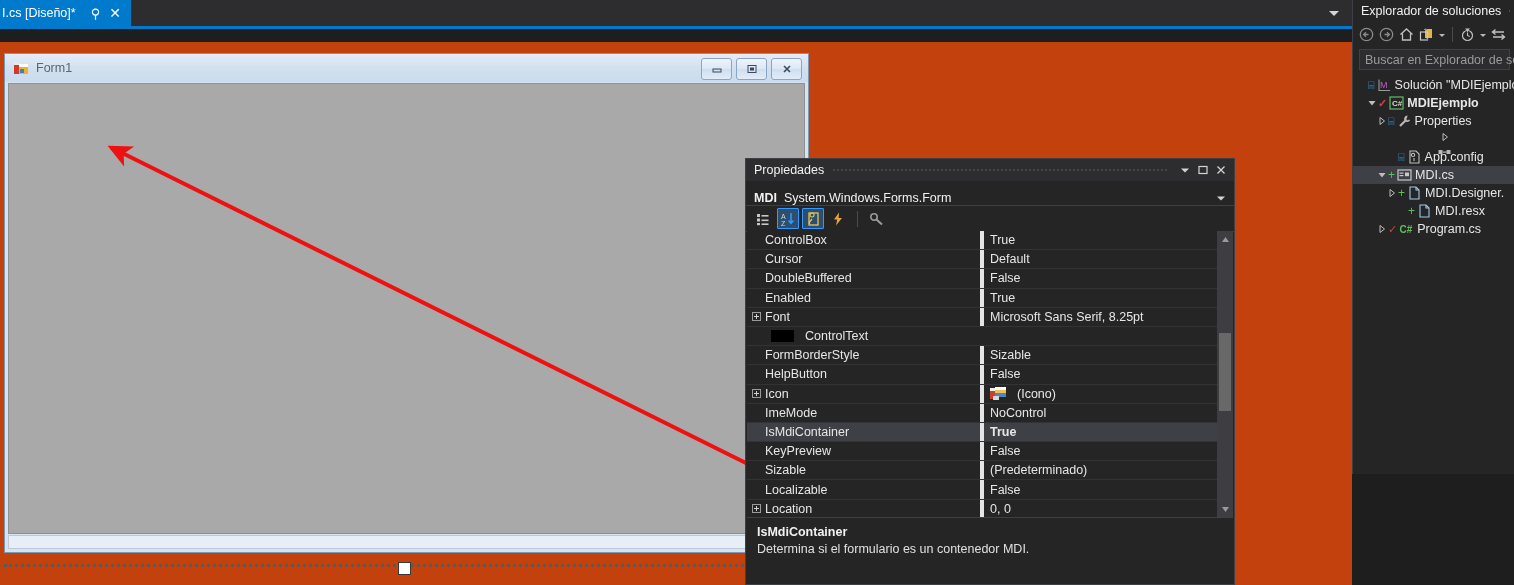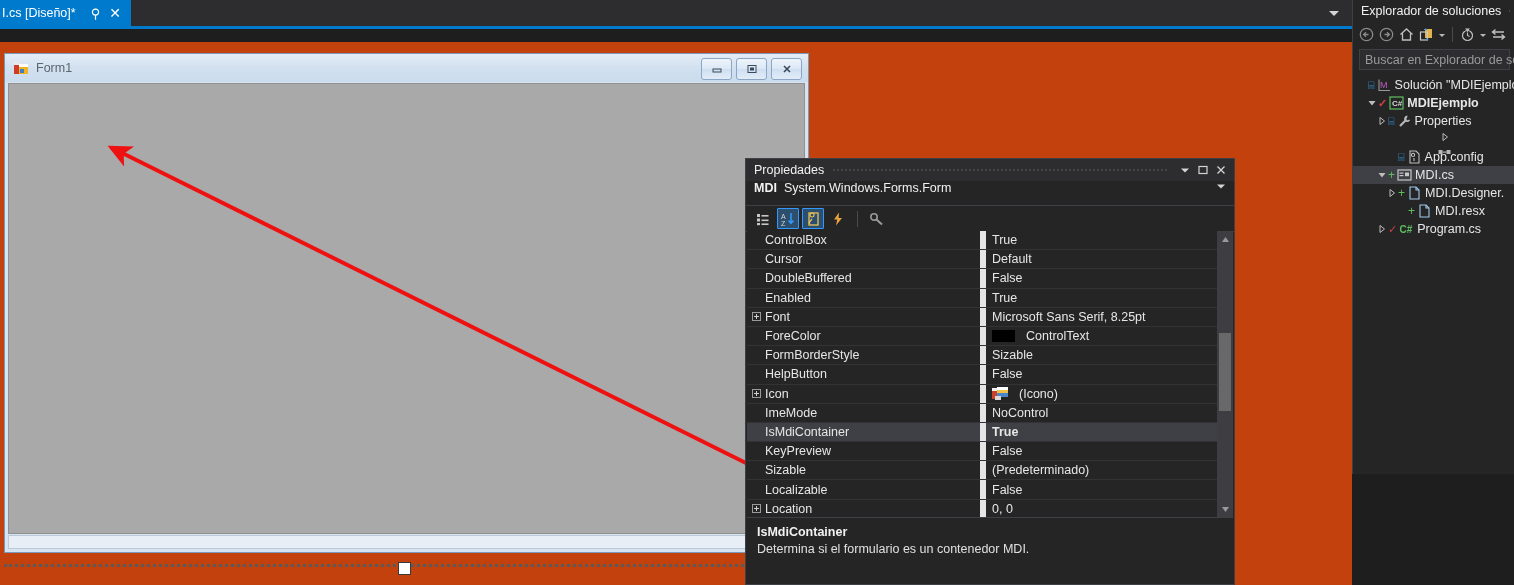--- a/index.html
+++ b/index.html
@@ -128,21 +128,21 @@
     background-size: 4px 4px; background-position: 0 9px;
     background-repeat: repeat-x;
     opacity: .8;
   }
   .pt-btn {
     width: 18px; height: 18px; display: flex; align-items: center; justify-content: center;
     color: #d0d0d0; font-size: 11px;
   }
   #prop-object-row {
     height: 24px; background: #252526;
-    display: flex; align-items: flex-start; padding: 0 4px 0 8px;
+    display: flex; align-items: flex-end; padding: 0 4px 0 8px;
     border-bottom: 1px solid #3f3f46;
   }
   #prop-object-name { color: #f1f1f1; font-weight: bold; font-size: 12.5px; }
   #prop-object-type { color: #f1f1f1; font-size: 12.5px; margin-left: 7px; }
   #prop-object-caret { margin-left: auto; color: #d0d0d0; font-size: 10px; padding-right: 4px; }
 
   #prop-toolbar {
     height: 25px; background: #252526;
     display: flex; align-items: center; gap: 3px; padding: 0 6px;
     border-bottom: 1px solid #3f3f46;
@@ -177,21 +177,21 @@
   }
   .exp-box:before {
     content: ""; position: absolute; left: 1px; top: 3px; width: 5px; height: 1px; background: #d0d0d0;
   }
   .exp-box:after {
     content: ""; position: absolute; left: 3px; top: 1px; width: 1px; height: 5px; background: #d0d0d0;
   }
   .prow-name {
     width: 215px; flex: 0 0 215px; color: #e6e6e6; font-size: 12.5px;
     overflow: hidden; white-space: nowrap;
-    border-right: 6px solid #e5e5e5; height: 100%;
+    border-right: 4px solid #e5e5e5; height: 100%;
     display: flex; align-items: center;
   }
   .prow-val {
     flex: 1 1 auto; color: #e6e6e6; font-size: 12.5px; padding-left: 6px;
     overflow: hidden; white-space: nowrap;
     display: flex; align-items: center;
   }
   .prow-val.bold { font-weight: bold; }
   .swatch-black {
     width: 23px; height: 12px; background: #000000; margin-right: 11px; flex: 0 0 auto;
@@ -447,21 +447,20 @@
             <div class="prow-exp">
               <span class="exp-box"></span>
             </div>
             <div class="prow-name">Font</div>
             <div class="prow-val">
               <span>Microsoft Sans Serif, 8.25pt</span>
             </div>
           </div>
           <div class="prow">
             <div class="prow-exp"></div>
-            <div class="prow-name">ForeColor</div>
             <div class="prow-val">
               <span class="swatch-black"></span>
               <span>ControlText</span>
             </div>
           </div>
           <div class="prow">
             <div class="prow-exp"></div>
             <div class="prow-name">FormBorderStyle</div>
             <div class="prow-val">
               <span>Sizable</span>

